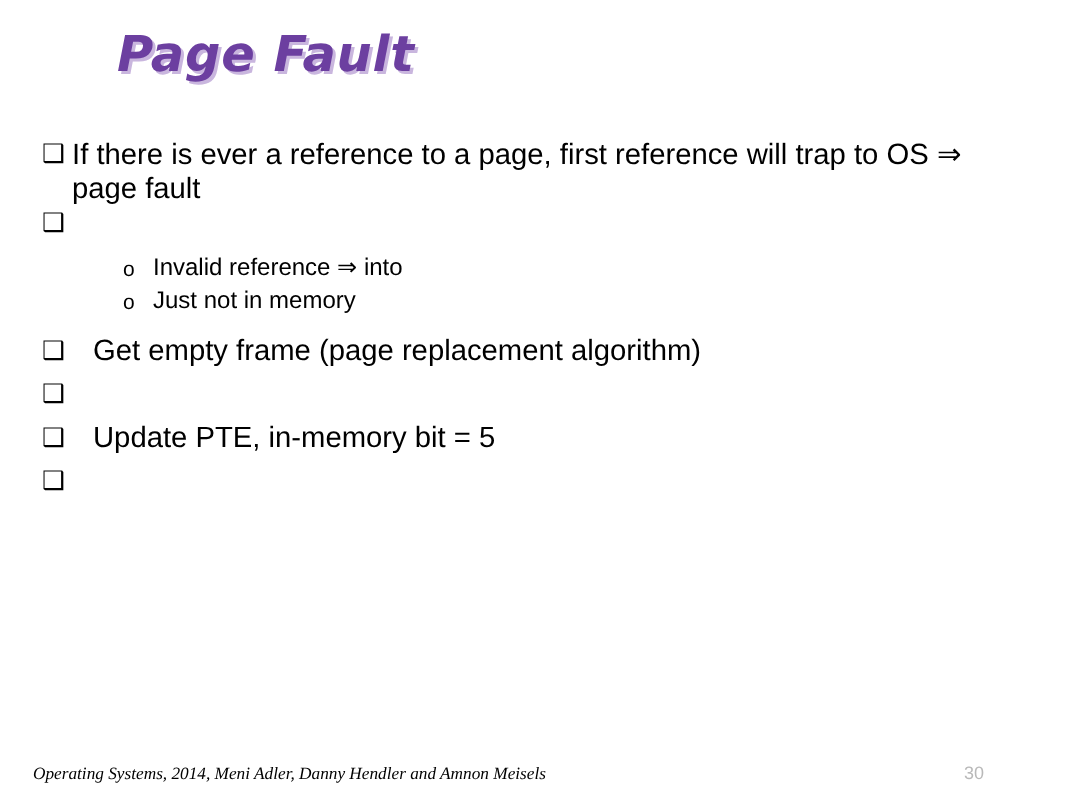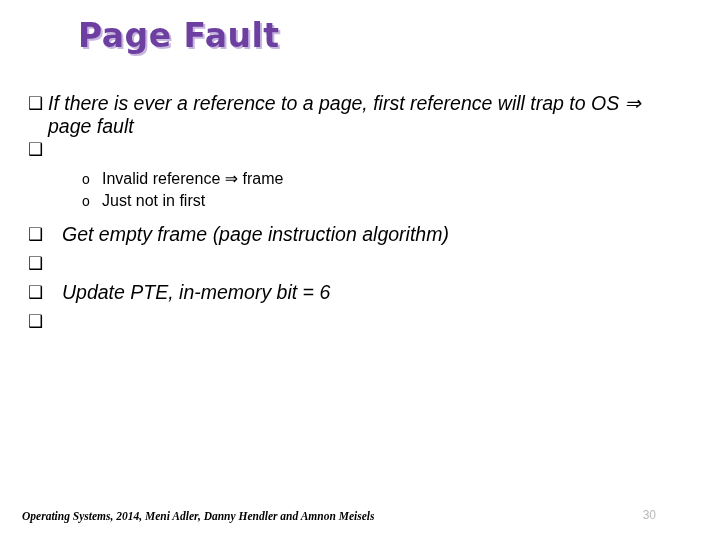--- a/index.html
+++ b/index.html
@@ -22,20 +22,21 @@
     background: #ffffff;
   }
 
   
   .slide-title {
     position: absolute;
     left: 78px;
     top: 18px;
     font-family: "DejaVu Sans", sans-serif;
     font-size: 33px;
+    font-style: italic;
     font-weight: bold;
     color: #6C3FA0;
     letter-spacing: 0.5px;
     text-shadow: 2px 2px 0 #C9B6DE;
     white-space: nowrap;
     line-height: 1.1;
   }
 
   
   .body-area {
@@ -62,21 +63,20 @@
   .lvl1 .marker {
     flex: 0 0 auto;
     font-family: "DejaVu Sans", sans-serif;
     font-size: 17px;
     line-height: 23px;
     color: #000000;
   }
   .lvl1 .txt {
     flex: 1 1 auto;
     max-width: 616px;
-    font-style: italic;
   }
 
   
   .gap-tight .marker { width: 20px; }
   
   .gap-wide .marker { width: 34px; }
 
   .lvl1.spaced {
     margin-top: 6px;
   }
@@ -98,21 +98,21 @@
     flex: 1 1 auto;
   }
 
   
   .footer {
     position: absolute;
     left: 22px;
     bottom: 18px;
     font-family: "Liberation Serif", serif;
     font-style: italic;
-    font-weight: bold;
+    font-weight: normal;
     font-size: 11.5px;
     color: #000000;
     white-space: nowrap;
   }
 
   .page-number {
     position: absolute;
     right: 64px;
     bottom: 18px;
     font-family: "Liberation Sans", sans-serif;
@@ -133,40 +133,40 @@
       <span class="marker">❑</span>
       <span class="txt">If there is ever a reference to a page, first reference will trap to OS ⇒ page fault</span>
     </div>
 
     <div class="bullet-row lvl1 gap-tight">
       <span class="marker">❑</span>
     </div>
 
     <div class="bullet-row lvl2" style="margin-top:7px;">
       <span class="marker">o</span>
-      <span class="txt">Invalid reference ⇒ frame</span>
+      <span class="txt">Invalid reference ⇒ into</span>
     </div>
 
     <div class="bullet-row lvl2">
       <span class="marker">o</span>
-      <span class="txt">Just not in first</span>
+      <span class="txt">Just not in memory</span>
     </div>
 
     <div class="bullet-row lvl1 gap-wide spaced" style="margin-top:11px;">
       <span class="marker">❑</span>
-      <span class="txt">Get empty frame (page instruction algorithm)</span>
+      <span class="txt">Get empty frame (page replacement algorithm)</span>
     </div>
 
     <div class="bullet-row lvl1 gap-wide spaced">
       <span class="marker">❑</span>
     </div>
 
     <div class="bullet-row lvl1 gap-wide spaced">
       <span class="marker">❑</span>
-      <span class="txt">Update PTE, in-memory bit = 6</span>
+      <span class="txt">Update PTE, in-memory bit = 5</span>
     </div>
 
     <div class="bullet-row lvl1 gap-wide spaced">
       <span class="marker">❑</span>
     </div>
 
   </div>
 
   <div class="footer">Operating Systems, 2014, Meni Adler, Danny Hendler and Amnon Meisels</div>
 

